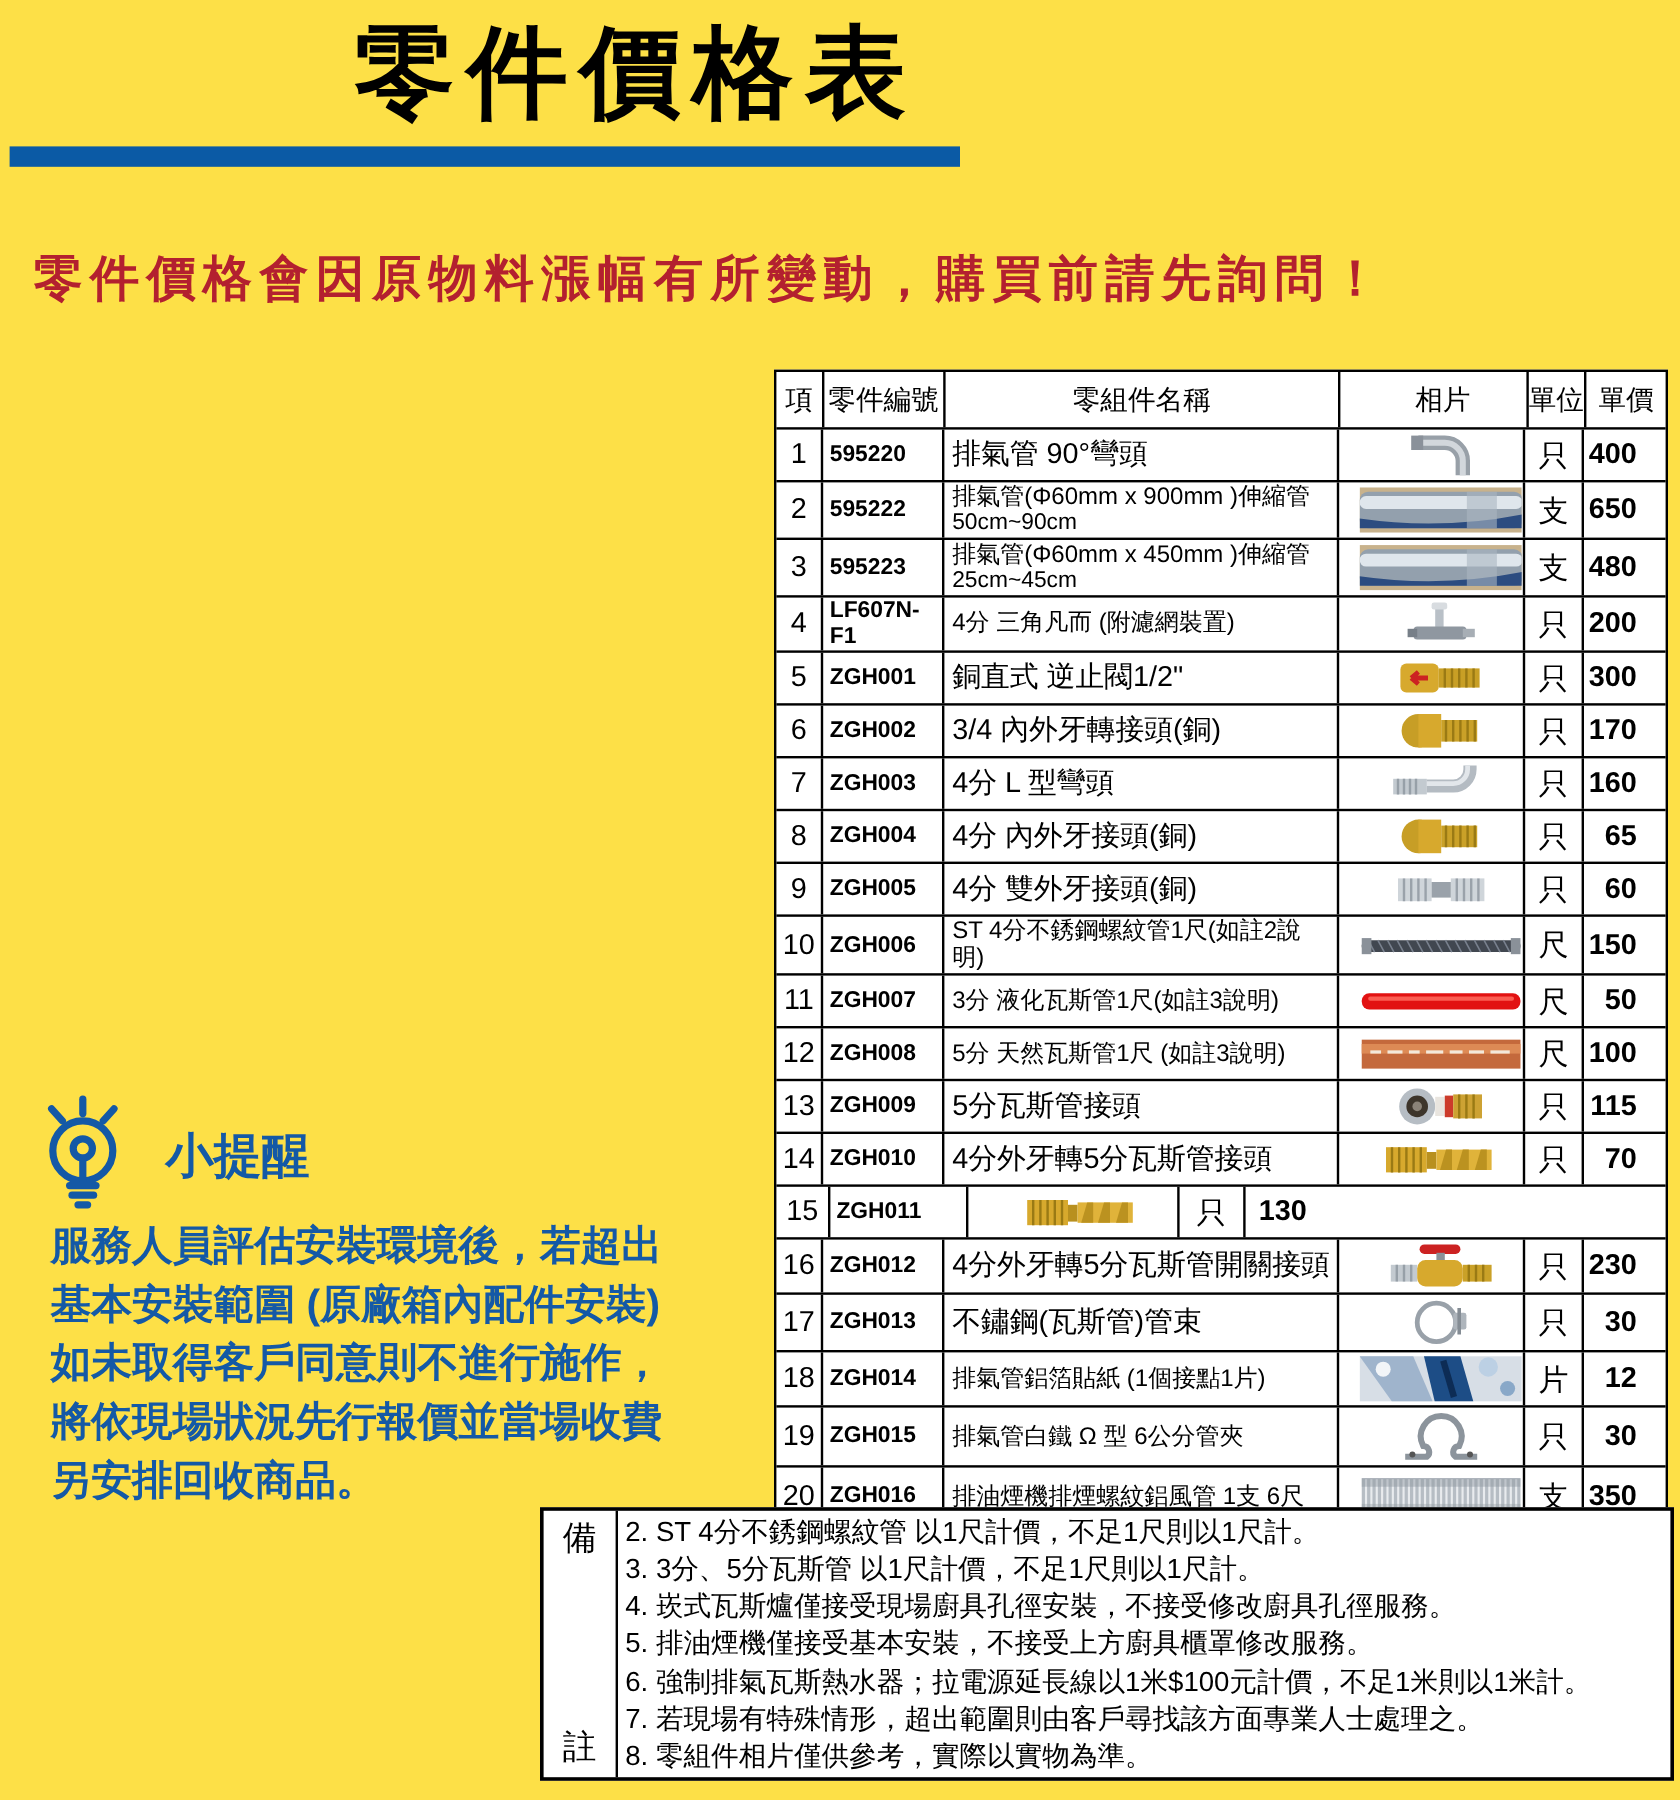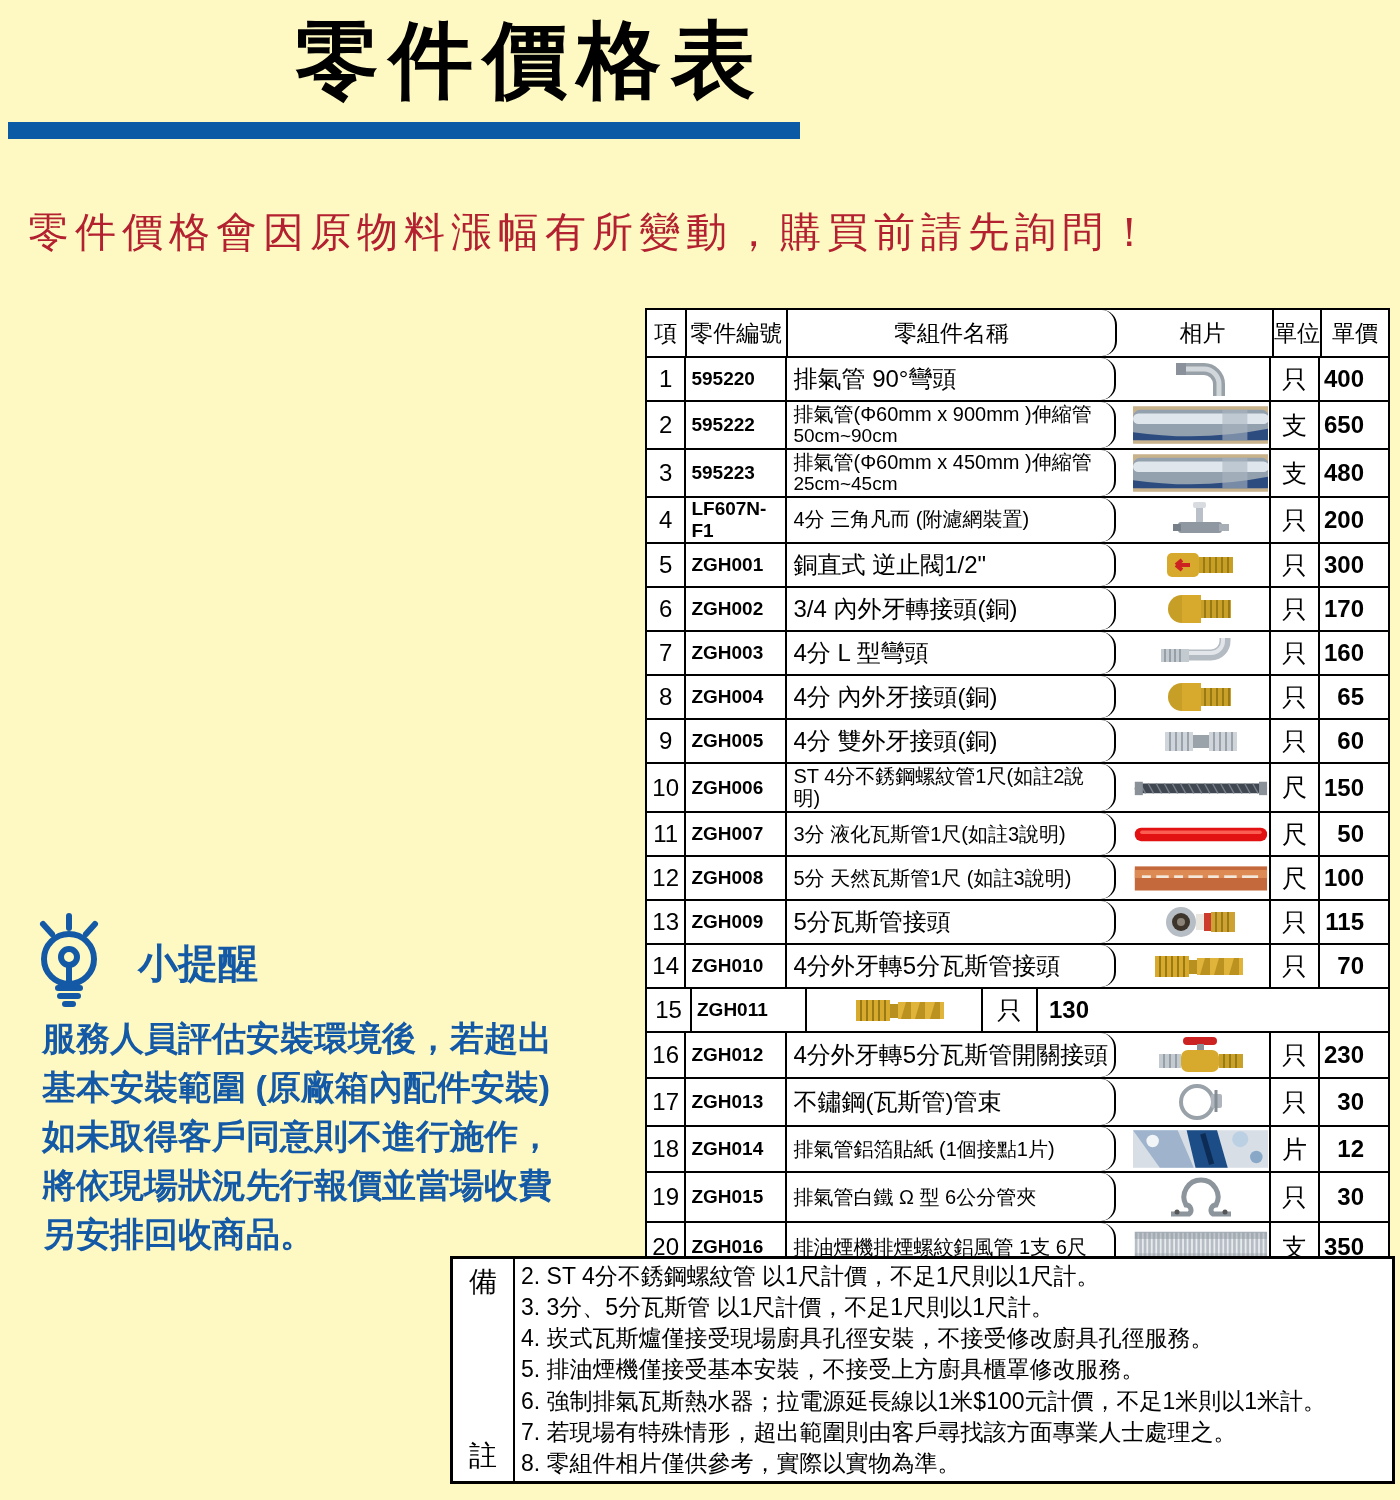--- a/index.html
+++ b/index.html
@@ -1,40 +1,40 @@
 <!DOCTYPE html>
 <html><head>
 <meta charset="utf-8">
 <style>
   html,body{margin:0;padding:0;background:#fff;}
-  #canvas{position:relative;width:1400px;height:1500px;background:#fef9c3;overflow:hidden;
+  #canvas{position:relative;width:1400px;height:1500px;background:#fde047;overflow:hidden;
           font-family:"Liberation Sans","DejaVu Sans",sans-serif;color:#000;}
 
   .page-title{position:absolute;left:130px;top:4px;width:800px;text-align:center;
               font-size:84px;font-weight:900;letter-spacing:10px;white-space:nowrap;}
   .title-divider{position:absolute;left:8px;top:122px;width:792px;height:17px;background:#0B5AA5;}
-  .notice{position:absolute;left:28px;top:205px;font-size:41px;font-weight:normal;
+  .notice{position:absolute;left:28px;top:205px;font-size:41px;font-weight:bold;
           letter-spacing:6px;white-space:nowrap;color:#B3202F;}
 
   
   .tip-icon{position:absolute;left:30px;top:908px;}
   .tip-heading{position:absolute;left:138px;top:936px;font-size:40px;font-weight:bold;color:#1459A6;}
   .tip-paragraph{position:absolute;left:42px;top:1014px;font-size:34px;font-weight:bold;
                  line-height:49px;color:#1459A6;white-space:nowrap;}
 
   
   .parts-table{position:absolute;left:645px;top:308px;width:745px;border:2px solid #000;
                background:#fff;box-sizing:border-box;}
   .trow{display:flex;border-bottom:2px solid #000;min-height:40px;align-items:stretch;}
   .trow:last-child{border-bottom:none;}
   .cell{border-right:2px solid #000;display:flex;align-items:center;box-sizing:border-box;overflow:hidden;}
   .c0{width:45px;justify-content:center;font-size:24px;}
   .c1{width:115px;padding-left:5px;font-weight:bold;font-size:19px;}
   .c2{width:375px;padding:2px 4px 2px 6px;flex-direction:column;align-items:flex-start;
-      justify-content:center;font-size:24px;line-height:1.08;border-radius:15px;}
+      justify-content:center;font-size:24px;line-height:1.08;}
   .c2.small{font-size:20px;}
   .c2 .sub{font-size:19px;}
   .c3{width:160px;justify-content:center;padding:1px;margin-left:16px;}
   .c4{width:55px;justify-content:center;font-size:25px;}
   .c5{width:75px;justify-content:flex-end;padding-right:24px;font-weight:bold;font-size:24px;border-right:none;}
   .thead{min-height:46px;}
   .thead .cell{font-weight:normal;font-size:23px;justify-content:center;align-items:center;
                flex-direction:row;padding:0;}
 
   

